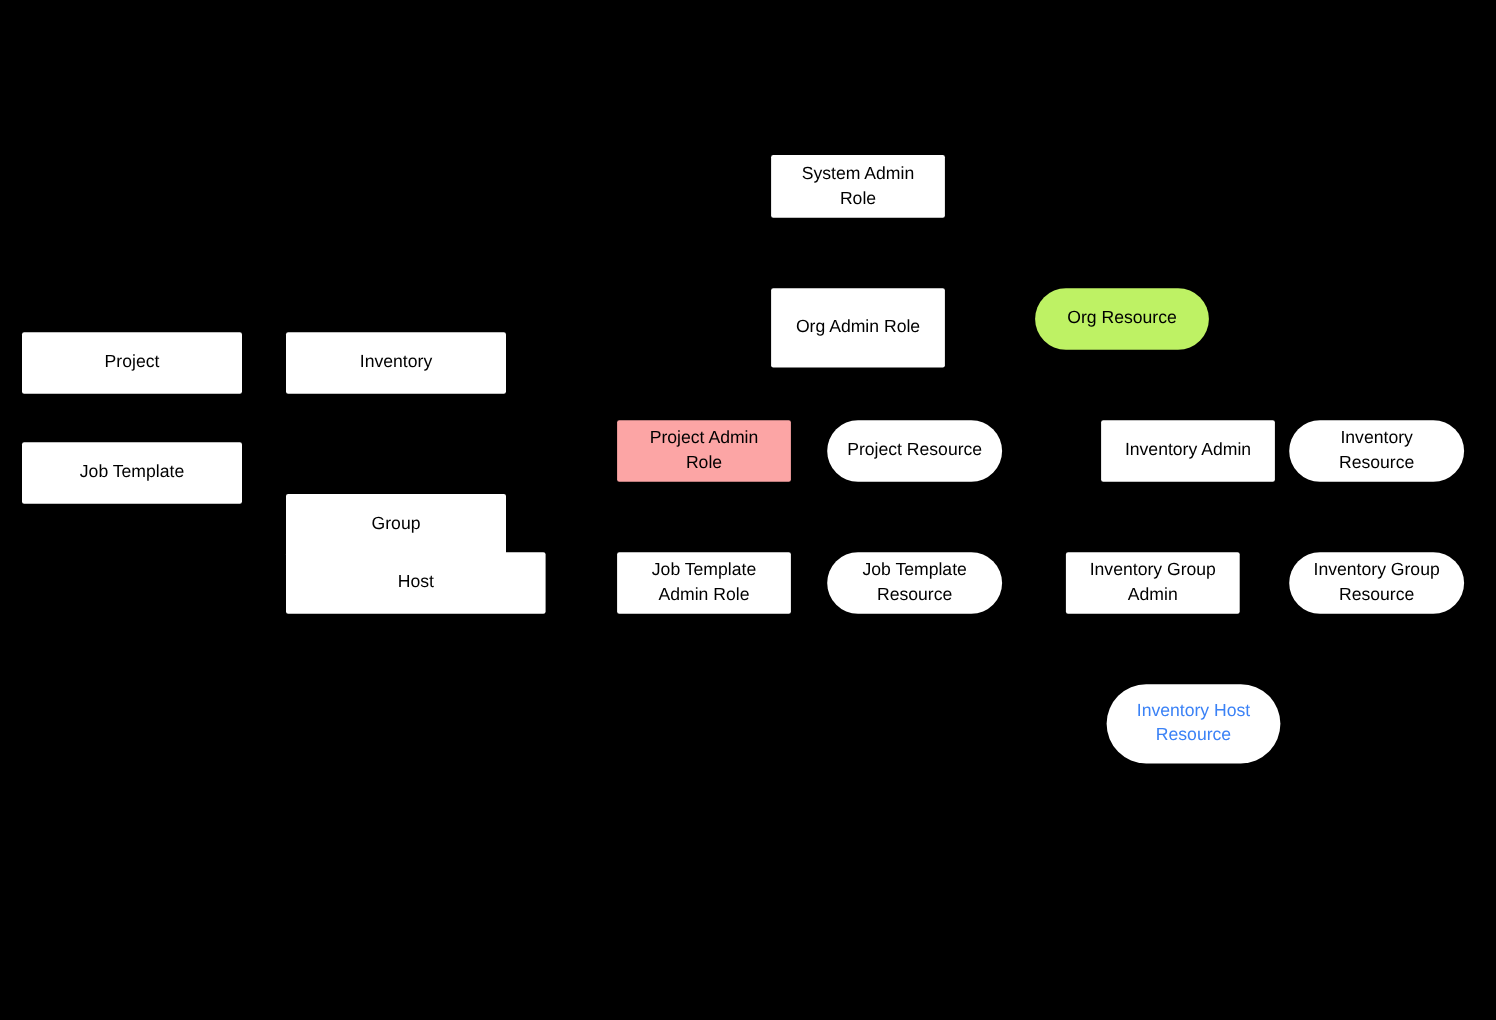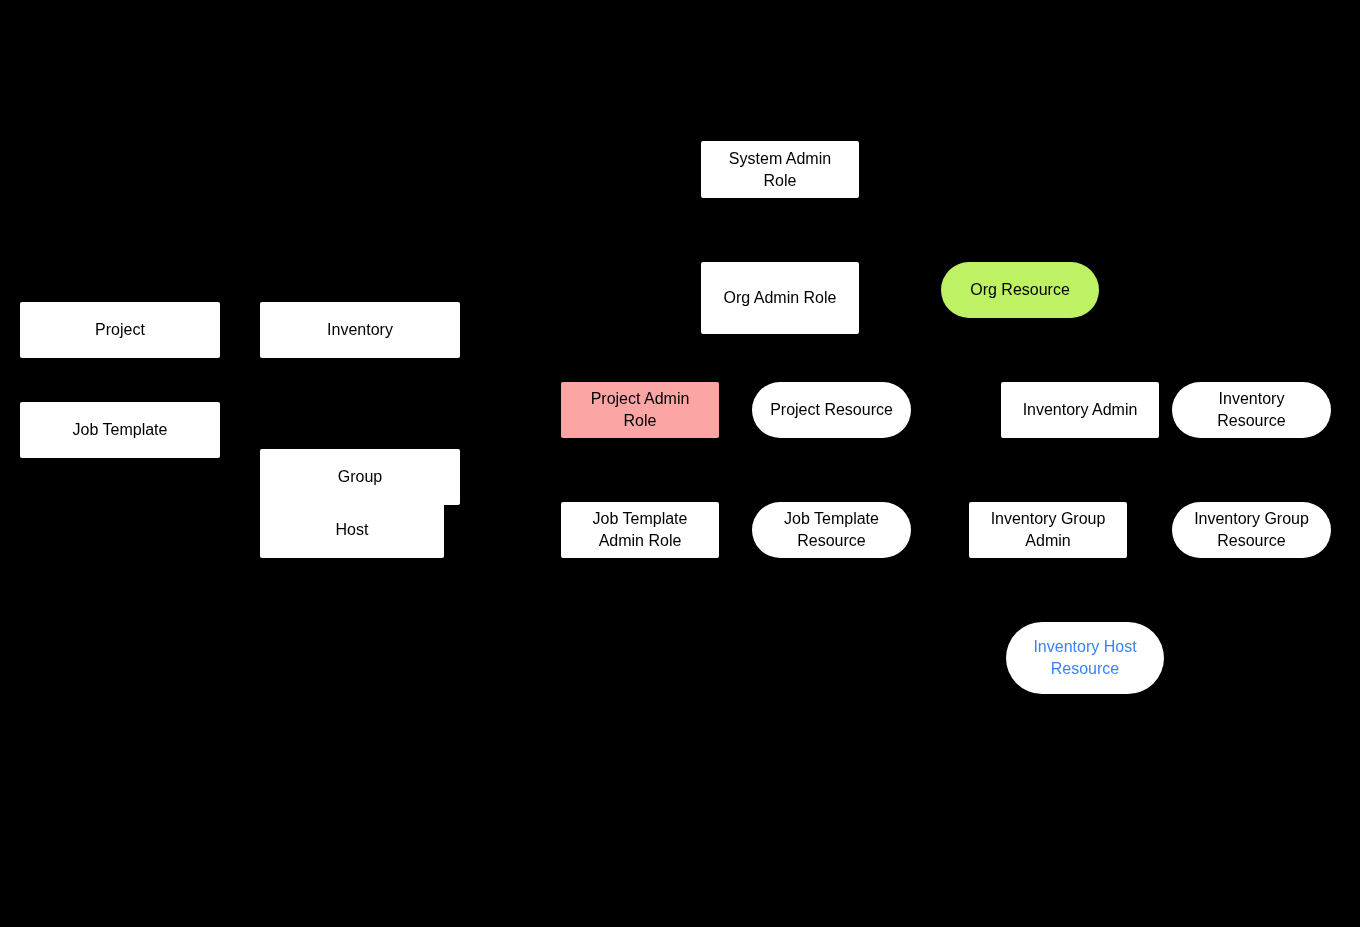--- a/index.html
+++ b/index.html
@@ -37,21 +37,21 @@
   }
 </style>
 </head>
 <body>
 
 <div id="canvas" style="background: rgb(0, 0, 0);">
     <div class="node rect" style="left: 20px; top: 302px; width: 200px; height: 56px; background: rgb(255, 255, 255); color: rgb(0, 0, 0);"><span>Project</span></div>
     <div class="node rect" style="left: 260px; top: 302px; width: 200px; height: 56px; background: rgb(255, 255, 255); color: rgb(0, 0, 0);"><span>Inventory</span></div>
     <div class="node rect" style="left: 20px; top: 402px; width: 200px; height: 56px; background: rgb(255, 255, 255); color: rgb(0, 0, 0);"><span>Job Template</span></div>
     <div class="node rect" style="left: 260px; top: 402px; width: 200px; height: 56px; background: rgb(255, 255, 255); color: rgb(0, 0, 0); margin-top: 47px;"><span>Group</span></div>
-    <div class="node rect" style="left: 260px; top: 502px; width: 184px; height: 56px; background: rgb(255, 255, 255); color: rgb(0, 0, 0);"><span>Host</span></div>
+    <div class="node rect" style="left: 260px; top: 502px; width: 236px; height: 56px; background: rgb(255, 255, 255); color: rgb(0, 0, 0);"><span>Host</span></div>
     <div class="node rect" style="left: 701px; top: 141px; width: 158px; height: 57px; background: rgb(255, 255, 255); color: rgb(0, 0, 0);"><span>System Admin
 Role</span></div>
     <div class="node rect" style="left: 701px; top: 262px; width: 158px; height: 72px; background: rgb(255, 255, 255); color: rgb(0, 0, 0);"><span>Org Admin Role</span></div>
     <div class="node pill" style="left: 941px; top: 262px; width: 158px; height: 56px; background: #bef264; color: rgb(0, 0, 0);"><span>Org Resource</span></div>
     <div class="node rect" style="left: 561px; top: 382px; width: 158px; height: 56px; background: #fca5a5; color: rgb(0, 0, 0);"><span>Project Admin
 Role</span></div>
     <div class="node pill" style="left: 752px; top: 382px; width: 159px; height: 56px; background: rgb(255, 255, 255); color: rgb(0, 0, 0);"><span>Project Resource</span></div>
     <div class="node rect" style="left: 969px; top: 382px; width: 158px; height: 56px; background: rgb(255, 255, 255); color: rgb(0, 0, 0); margin-left: 32px;"><span>Inventory Admin</span></div>
     <div class="node pill" style="left: 1172px; top: 382px; width: 159px; height: 56px; background: rgb(255, 255, 255); color: rgb(0, 0, 0);"><span>Inventory
 Resource</span></div>

